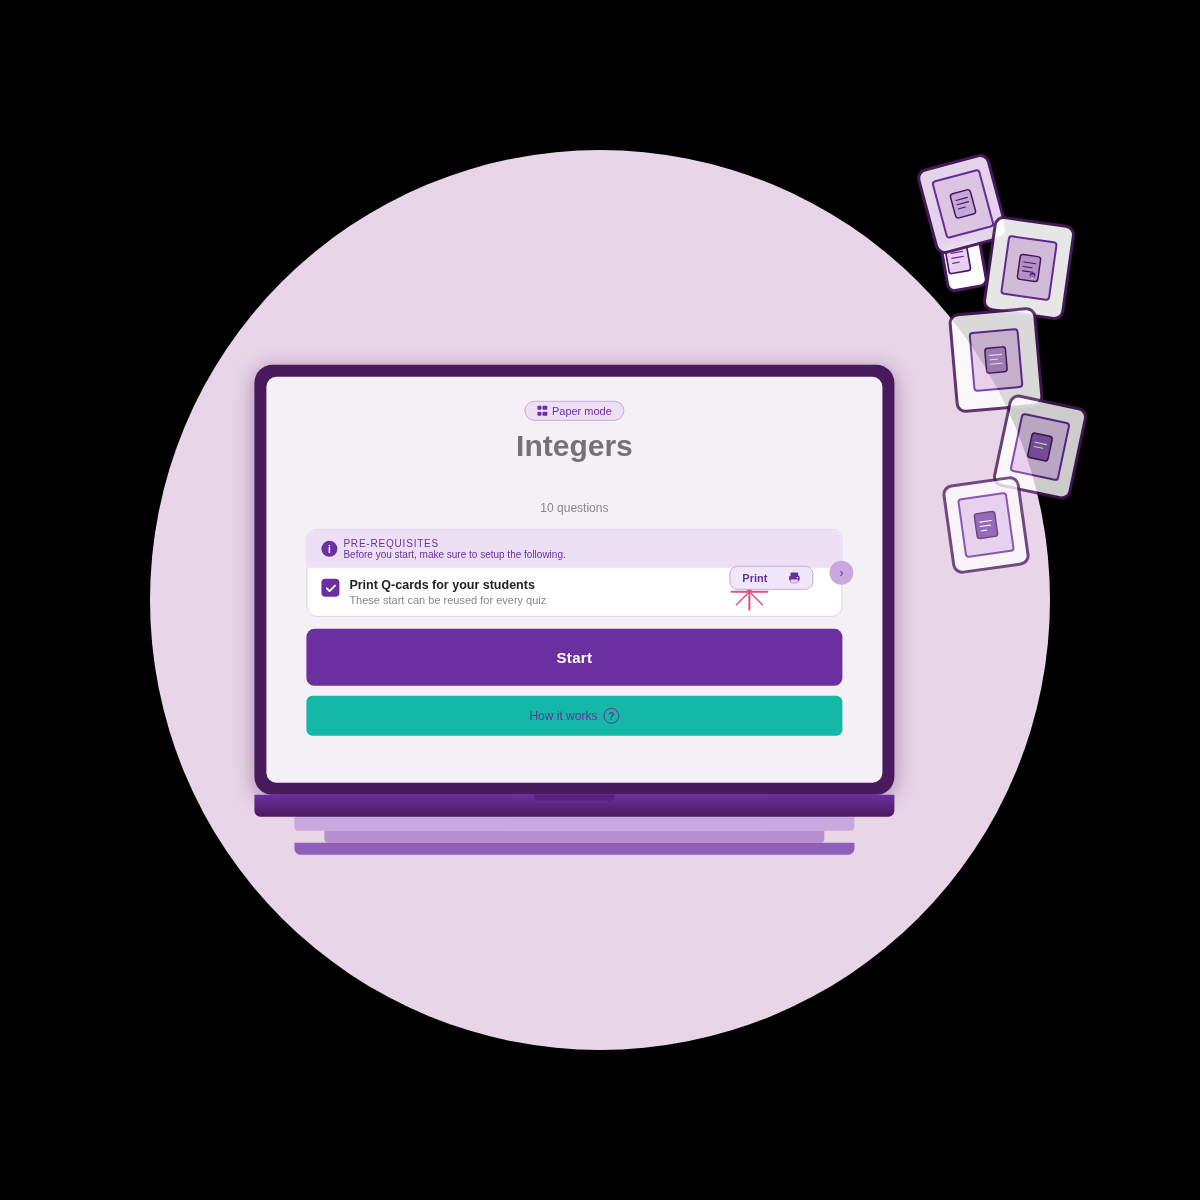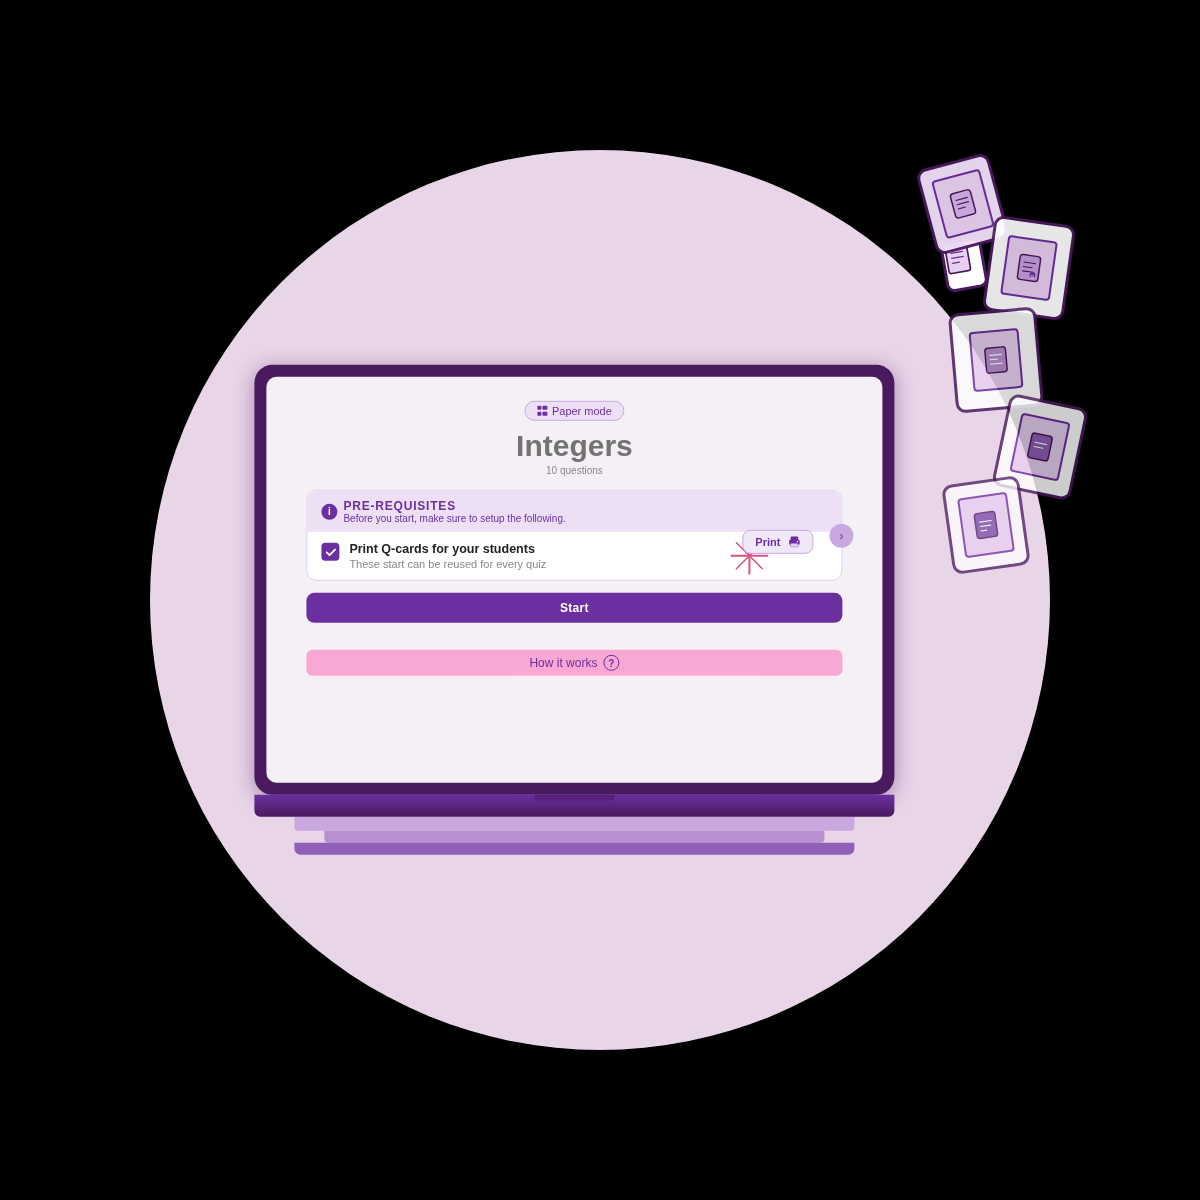--- a/index.html
+++ b/index.html
@@ -92,23 +92,24 @@
     }
 
     .quiz-title {
       font-size: 30px;
       font-weight: 700;
       color: #737373;
       margin-bottom: 2px;
     }
 
     .quiz-questions {
-      font-size: 10px;
+      font-size: 12px;
       color: #888;
       margin-bottom: 14px;
+      margin-top: 36px;
     }
 
     
     .prerequisites-card {
       width: 100%;
       background: #fff;
       border-radius: 10px;
       border: 1px solid #e0d0ee;
       overflow: visible;
       margin-bottom: 12px;
@@ -132,22 +133,22 @@
       color: #fff;
       font-size: 10px;
       font-weight: 700;
       display: flex;
       align-items: center;
       justify-content: center;
       flex-shrink: 0;
     }
 
     .prereq-title {
-      font-size: 12px;
-      font-weight: 700;
+      font-size: 10px;
+      font-weight: 400;
       color: #6b2fa0;
       letter-spacing: 0.8px;
       text-transform: uppercase;
     }
 
     .prereq-body {
       padding: 0;
     }
 
     .prereq-item {
@@ -209,45 +210,45 @@
       transform: translateY(-50%);
       background: #f0e8f8;
       border: 1.5px solid #c9a8e0;
       border-radius: 8px;
       padding: 5px 12px;
       font-size: 11px;
       color: #6b2fa0;
       font-weight: 600;
       display: flex;
       align-items: center;
-      gap: 8px;
+      gap: 21px;
       cursor: pointer;
     }
 
     
     .start-btn {
       width: 100%;
       background: #6b2fa0;
       color: #fff;
       border: none;
       border-radius: 8px;
-      padding: 8px;
-      font-size: 12px;
+      padding: 20px;
+      font-size: 15px;
       font-weight: 700;
       cursor: pointer;
-      margin-bottom: 27px;
+      margin-bottom: 10px;
       letter-spacing: 0.3px;
     }
 
     
     .how-it-works-bar {
       width: 100%;
-      background: #f9a8d4;
+      background: #14b8a6;
       border-radius: 6px;
-      padding: 5px 14px;
+      padding: 12px 14px;
       display: flex;
       align-items: center;
       justify-content: center;
       gap: 6px;
     }
 
     .how-it-works-text {
       font-size: 12px;
       color: #6b2fa0;
     }

